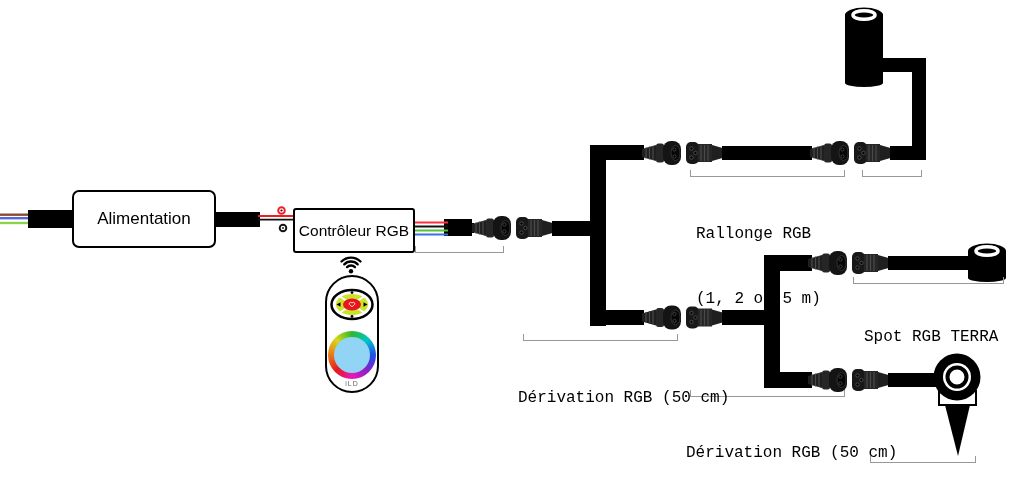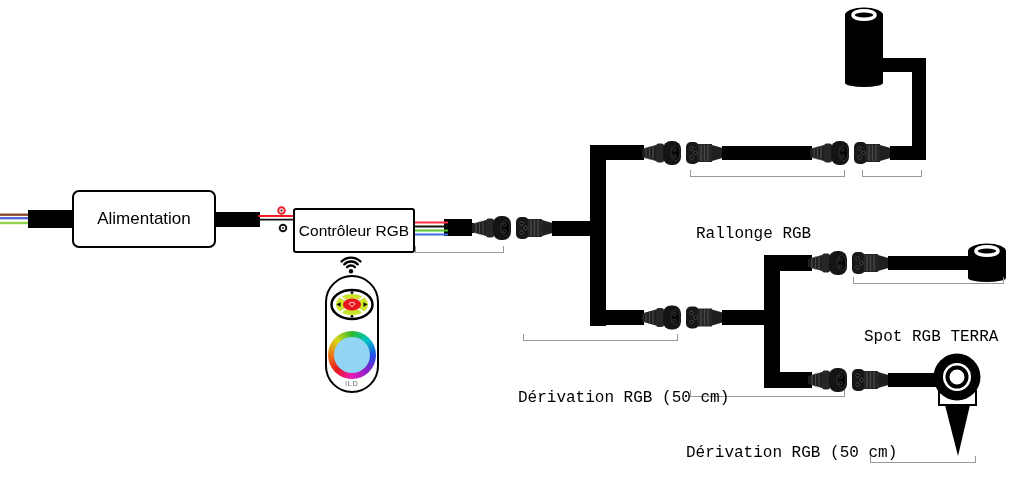--- a/index.html
+++ b/index.html
@@ -172,20 +172,21 @@
   <div class="bracket" style="left:415px;top:246px;width:89px"></div>
   <div class="bracket" style="left:690px;top:170px;width:155px"></div>
   <div class="bracket" style="left:862px;top:170px;width:60px"></div>
   <div class="bracket" style="left:523px;top:334px;width:155px"></div>
   <div class="bracket" style="left:853px;top:277px;width:151px"></div>
   <div class="bracket" style="left:690px;top:390px;width:155px"></div>
   <div class="bracket" style="left:870px;top:456px;width:106px"></div>
 
   <div class="lbl" style="left:696px;top:181px">
     <div>Rallonge RGB</div>
+    <div>(1, 2 ou 5 m)</div>
   </div>
   <div class="lbl" style="left:518px;top:345px">
     <div>Dérivation RGB (50 cm)</div>
   </div>
   <div class="lbl" style="left:864px;top:284px">
     <div>Spot RGB TERRA</div>
   </div>
   <div class="lbl" style="left:686px;top:400px">
     <div>Dérivation RGB (50 cm)</div>
   </div>

